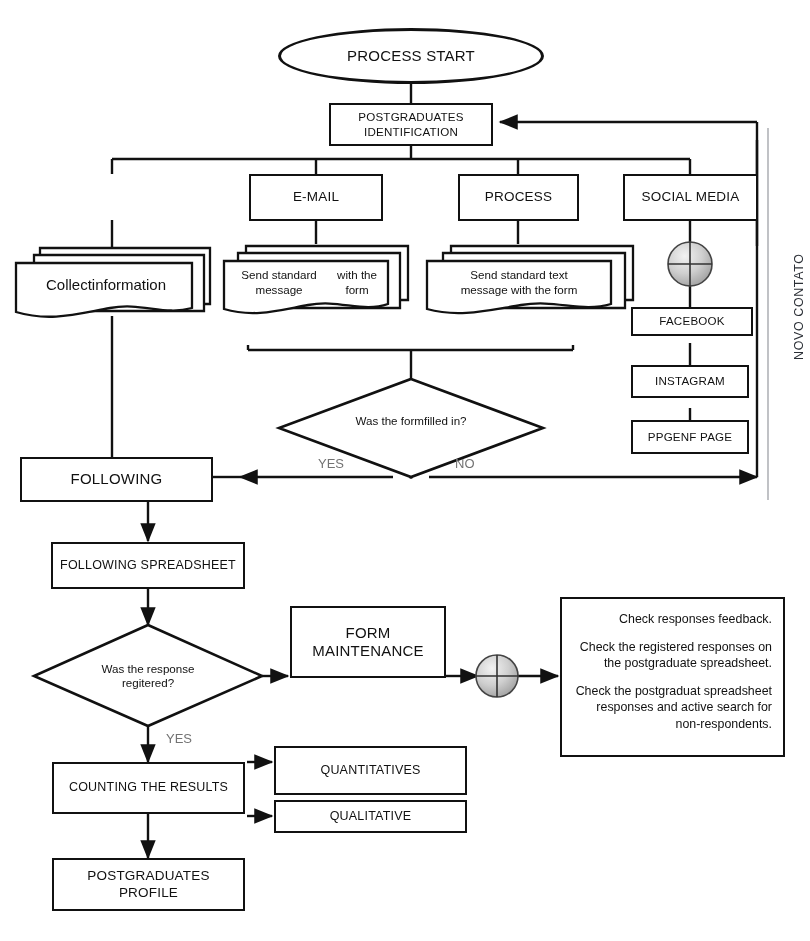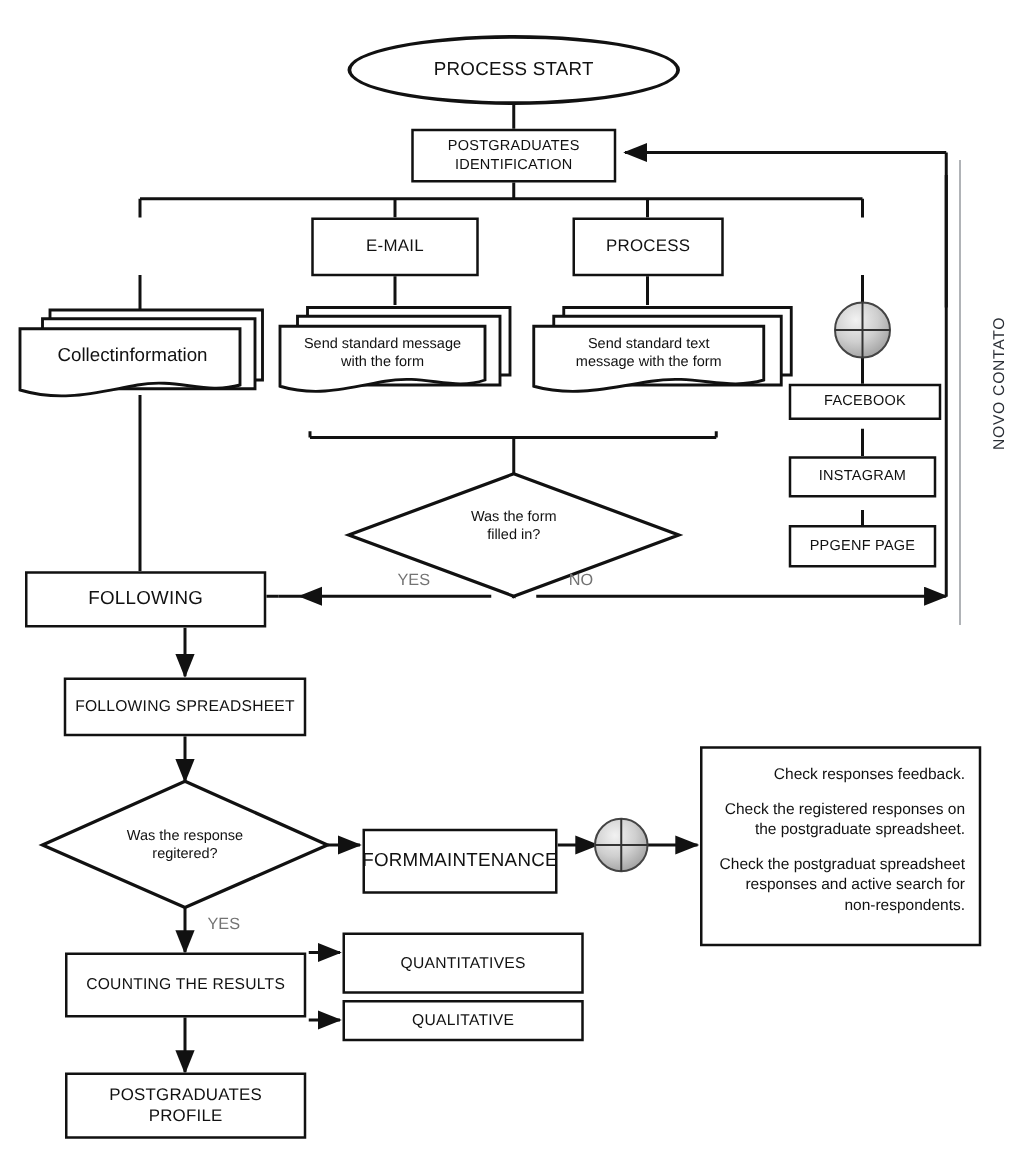--- a/index.html
+++ b/index.html
@@ -201,20 +201,23 @@
     <span>POSTGRADUATES</span>
     <span>IDENTIFICATION</span>
   </div>
 
   <div class="node cap t13" style="left:249px;top:174px;width:134px;height:47px;">
     <span>E-MAIL</span>
   </div>
   <div class="node cap t13" style="left:458px;top:174px;width:121px;height:47px;">
     <span>PROCESS</span>
   </div>
+  <div class="node cap t13" style="left:623px;top:174px;width:135px;height:47px;">
+    <span>SOCIAL MEDIA</span>
+  </div>
 
   <div class="docstack" style="left:14px;top:246px;width:200px;height:75px;">
     <svg width="200" height="78" viewBox="0 0 200 78" xmlns="http://www.w3.org/2000/svg">
       <g fill="#ffffff" stroke="#111111" stroke-width="2.3">
         <path d="M26,2 H196 V58 H26 Z"></path>
         <path d="M20,9 H190 V65 H20 Z"></path>
         <path d="M2,17 H178 V62 C150,70 128,56 96,62 C62,68 36,76 2,66 Z"></path>
       </g>
     </svg>
     <div class="doc-text t15" style="left:4px;top:16px;width:176px;height:46px;flex-direction:row;">
@@ -224,21 +227,21 @@
   </div>
 
   <div class="docstack" style="left:222px;top:244px;width:190px;height:78px;">
     <svg width="190" height="80" viewBox="0 0 190 80" xmlns="http://www.w3.org/2000/svg">
       <g fill="#ffffff" stroke="#111111" stroke-width="2.3">
         <path d="M24,2 H186 V56 H24 Z"></path>
         <path d="M16,9 H178 V64 H16 Z"></path>
         <path d="M2,17 H166 V60 C140,69 118,55 86,61 C58,66 32,74 2,65 Z"></path>
       </g>
     </svg>
-    <div class="doc-text t11" style="left:6px;top:20px;width:156px;height:38px;flex-direction:column;">
+    <div class="doc-text t11" style="left:6px;top:20px;width:156px;height:38px;flex-direction:row;">
       <span>Send standard message</span>
       <span>with the form</span>
     </div>
   </div>
 
   <div class="docstack" style="left:425px;top:244px;width:212px;height:78px;">
     <svg width="212" height="80" viewBox="0 0 212 80" xmlns="http://www.w3.org/2000/svg">
       <g fill="#ffffff" stroke="#111111" stroke-width="2.3">
         <path d="M26,2 H208 V56 H26 Z"></path>
         <path d="M18,9 H200 V64 H18 Z"></path>
@@ -254,21 +257,21 @@
   <div class="node cap t11" style="left:631px;top:307px;width:122px;height:29px;">
     <span>FACEBOOK</span>
   </div>
   <div class="node cap t11" style="left:631px;top:365px;width:118px;height:33px;">
     <span>INSTAGRAM</span>
   </div>
   <div class="node cap t11" style="left:631px;top:420px;width:118px;height:34px;">
     <span>PPGENF PAGE</span>
   </div>
 
-  <div class="diamond-label t11" style="left:351px;top:400px;width:120px;height:42px;flex-direction:column;">
+  <div class="diamond-label t11" style="left:351px;top:400px;width:120px;height:42px;flex-direction:row;">
     <span>Was the form</span>
     <span>filled in?</span>
   </div>
 
   <div class="edgelabel" style="left:318px;top:456px;">
     <span>YES</span>
   </div>
   <div class="edgelabel" style="left:455px;top:456px;">
     <span>NO</span>
   </div>
@@ -283,21 +286,21 @@
 
   <div class="diamond-label t11" style="left:88px;top:655px;width:120px;height:42px;flex-direction:column;">
     <span>Was the response</span>
     <span>regitered?</span>
   </div>
 
   <div class="edgelabel" style="left:166px;top:731px;">
     <span>YES</span>
   </div>
 
-  <div class="node cap t15" style="left:290px;top:663px;width:156px;height:52px;flex-direction:row;">
+  <div class="node cap t15" style="left:290px;top:606px;width:156px;height:72px;flex-direction:column;">
     <span>FORM</span>
     <span>MAINTENANCE</span>
   </div>
 
   <div class="notebox" style="left:560px;top:597px;width:225px;height:160px;">
     <p>Check responses feedback.</p>
     <p>Check the registered responses on the postgraduate spreadsheet.</p>
     <p>Check the postgraduat spreadsheet responses and active search for non-respondents.</p>
   </div>
 

